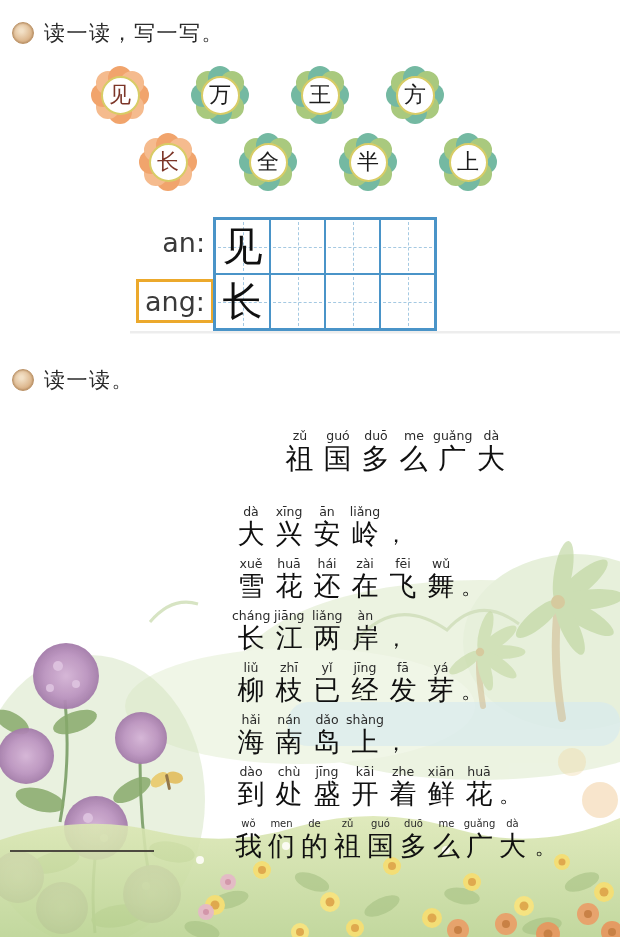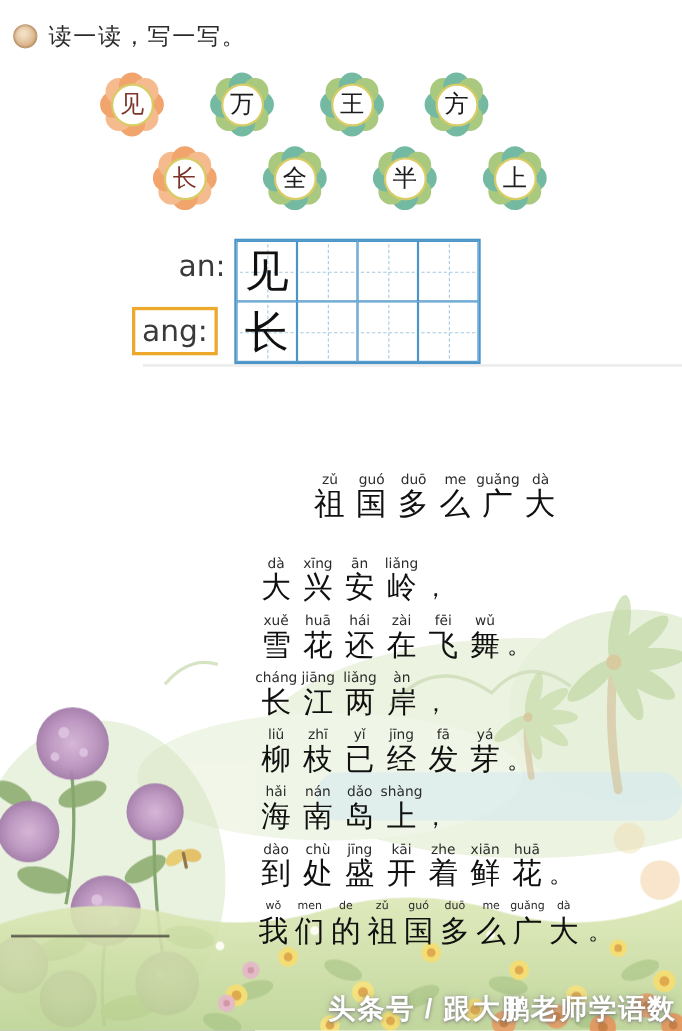--- a/index.html
+++ b/index.html
@@ -25,21 +25,21 @@
   .flower.green i.even{background:var(--flower-teal);}
   .flower.green i.odd{background:var(--flower-yellowgreen);}
   .flower .fc{position:absolute;left:50%;top:50%;width:35px;height:35px;margin:-19.5px 0 0 -19.5px;
               background:#fff;border:2px solid var(--flower-ring);border-radius:50%;
               display:flex;align-items:center;justify-content:center;font-size:22px;color:#1c1c1c;}
   .flower.orange .fc{color:var(--orange-char);}
 
   
   .anlabel{position:absolute;left:118px;top:227px;width:87px;text-align:right;font-size:27px;
            color:#3a3a3a;font-family:"DejaVu Sans",sans-serif;}
-  .angbox{position:absolute;left:120px;top:279px;width:78px;height:44px;box-sizing:border-box;
+  .angbox{position:absolute;left:136px;top:279px;width:78px;height:44px;box-sizing:border-box;
           border:3px solid var(--accent-box);display:flex;align-items:center;justify-content:center;
           font-size:27px;color:#3a3a3a;font-family:"DejaVu Sans",sans-serif;}
   .wgrid{position:absolute;left:213px;top:217px;display:grid;grid-template-columns:repeat(4,55px);
          grid-auto-rows:55px;border:2px solid var(--grid-line);background:#fff;}
   .cell{position:relative;border:1px solid var(--grid-line);display:flex;align-items:center;
         justify-content:center;box-sizing:border-box;}
   .cell::before{content:'';position:absolute;left:2px;right:2px;top:50%;border-top:1.5px dashed var(--grid-dash);}
   .cell::after{content:'';position:absolute;top:2px;bottom:2px;left:50%;border-left:1.5px dashed var(--grid-dash);}
   .cch{position:relative;z-index:1;font-size:40px;color:#101010;}
 
@@ -363,20 +363,24 @@
       <div class="cell"></div>
       <div class="cell"></div>
       <div class="cell">
         <span class="cch">长</span>
       </div>
       <div class="cell"></div>
       <div class="cell"></div>
       <div class="cell"></div>
     </div>
 
+  <div class="hrow h2">
+    <span class="seal"></span>
+    <span class="htext">读一读。</span>
+  </div>
 
   <div id="poem">
     <div id="ptitle" class="ptitle">
         <span class="syl">
           <span class="py">zǔ</span>
           <span class="ch">祖</span>
         </span>
         <span class="syl">
           <span class="py">guó</span>
           <span class="ch">国</span>
@@ -599,14 +603,13 @@
           <span class="syl punct">
             <span class="py"></span>
             <span class="ch">。</span>
           </span>
         </div>
       </div>
   </div>
 
   <div class="fnline"></div>
 
-  <div class="wm">头条号 / 跟大鹏老师学语数</div>
 </div>
 
 </body></html>

